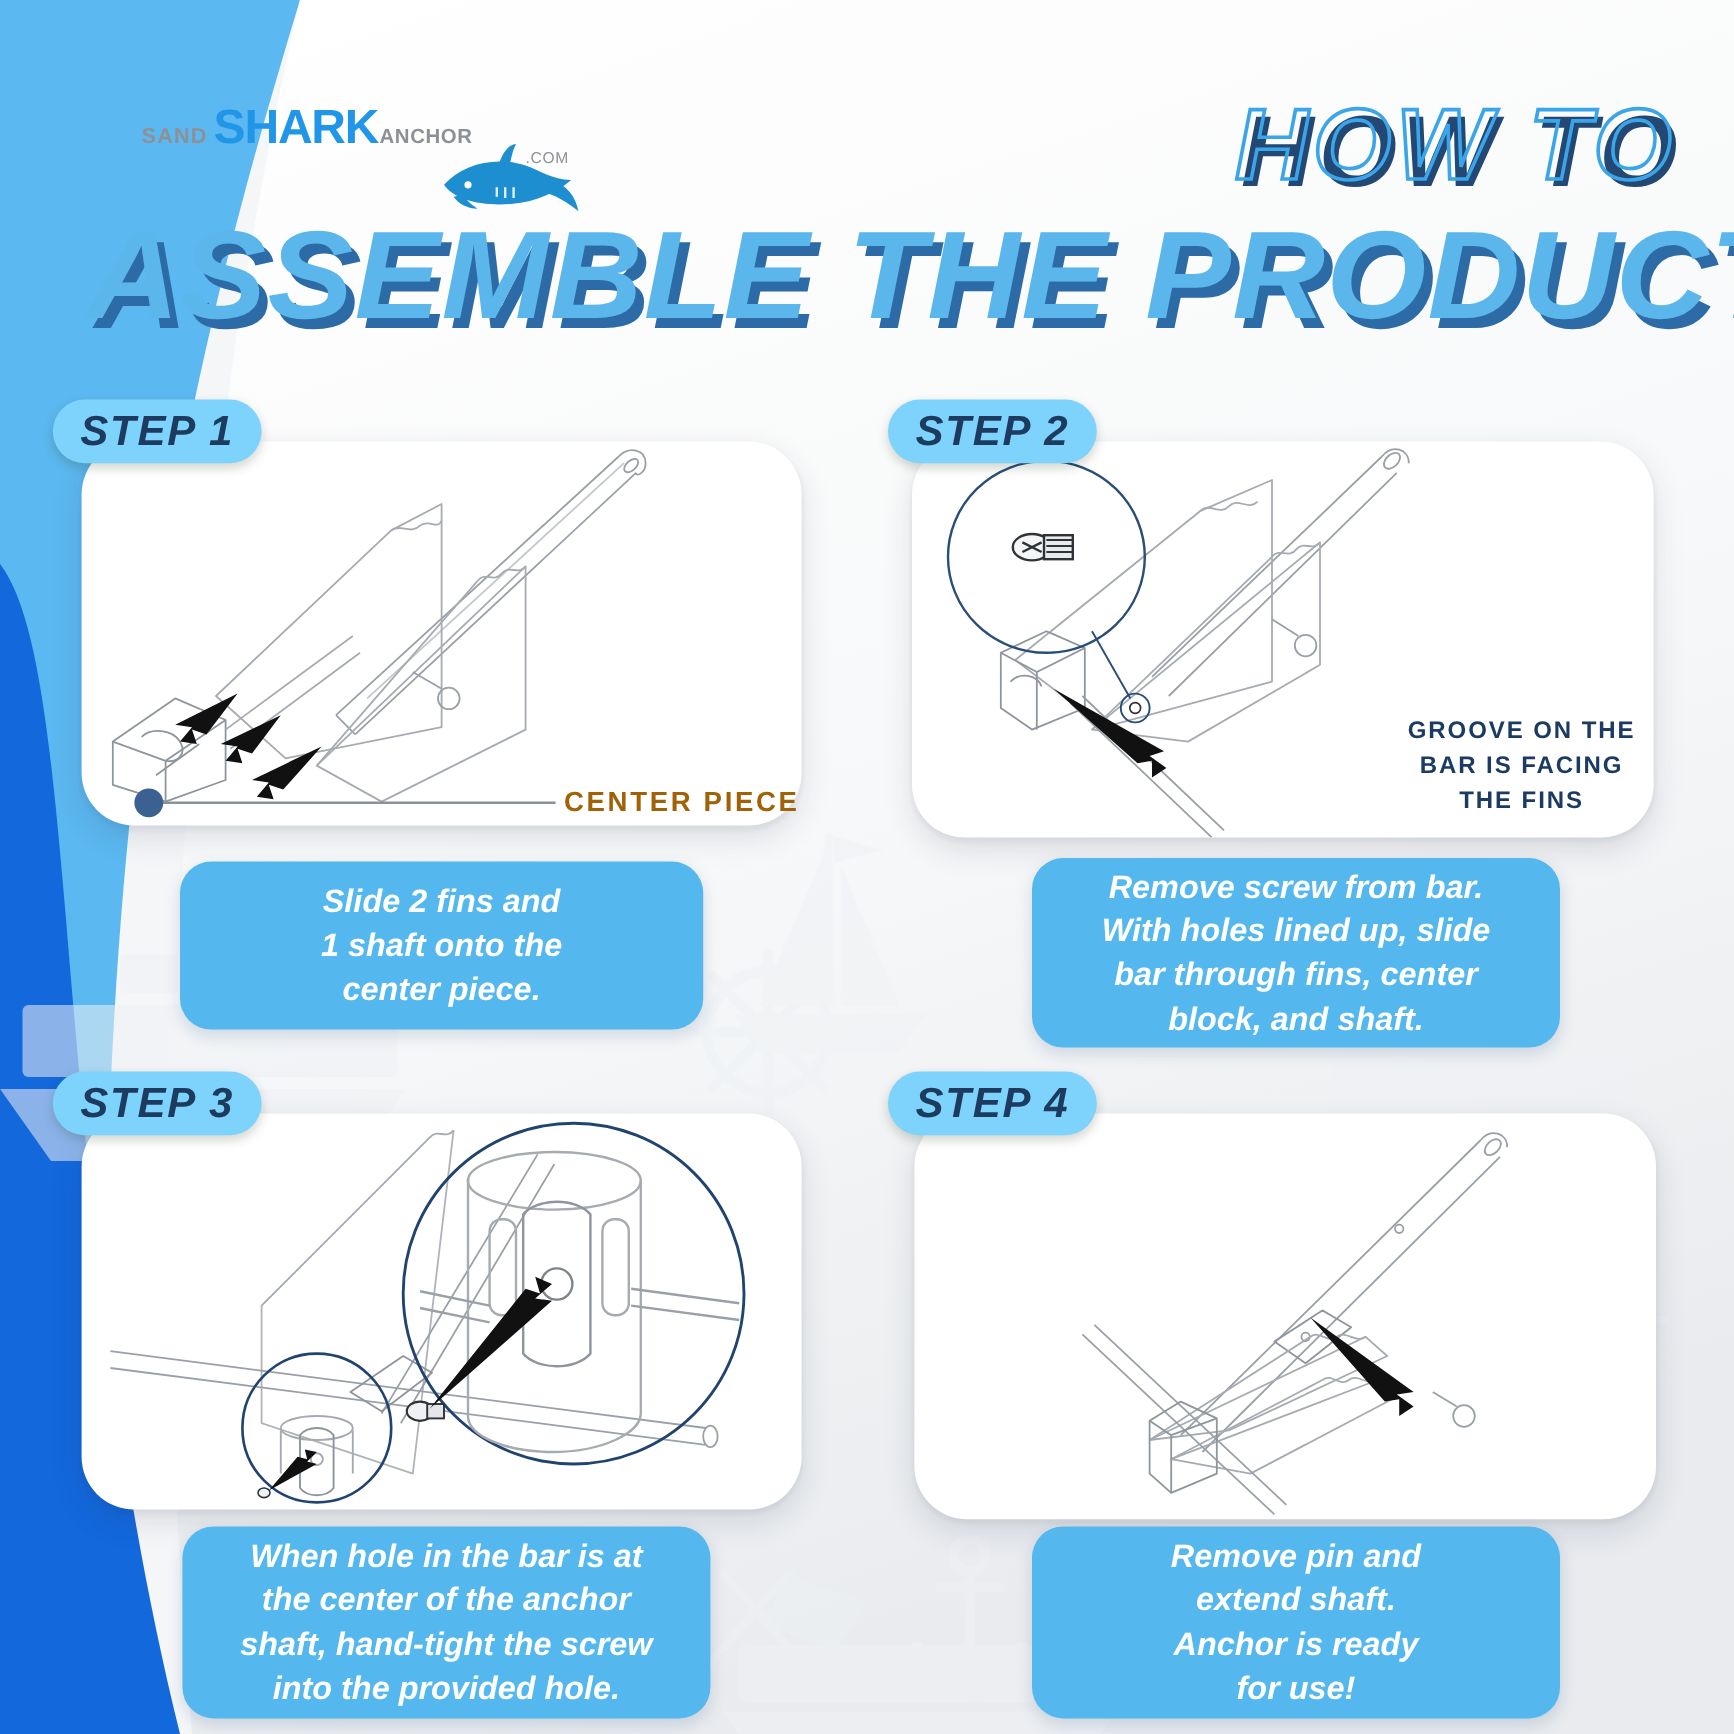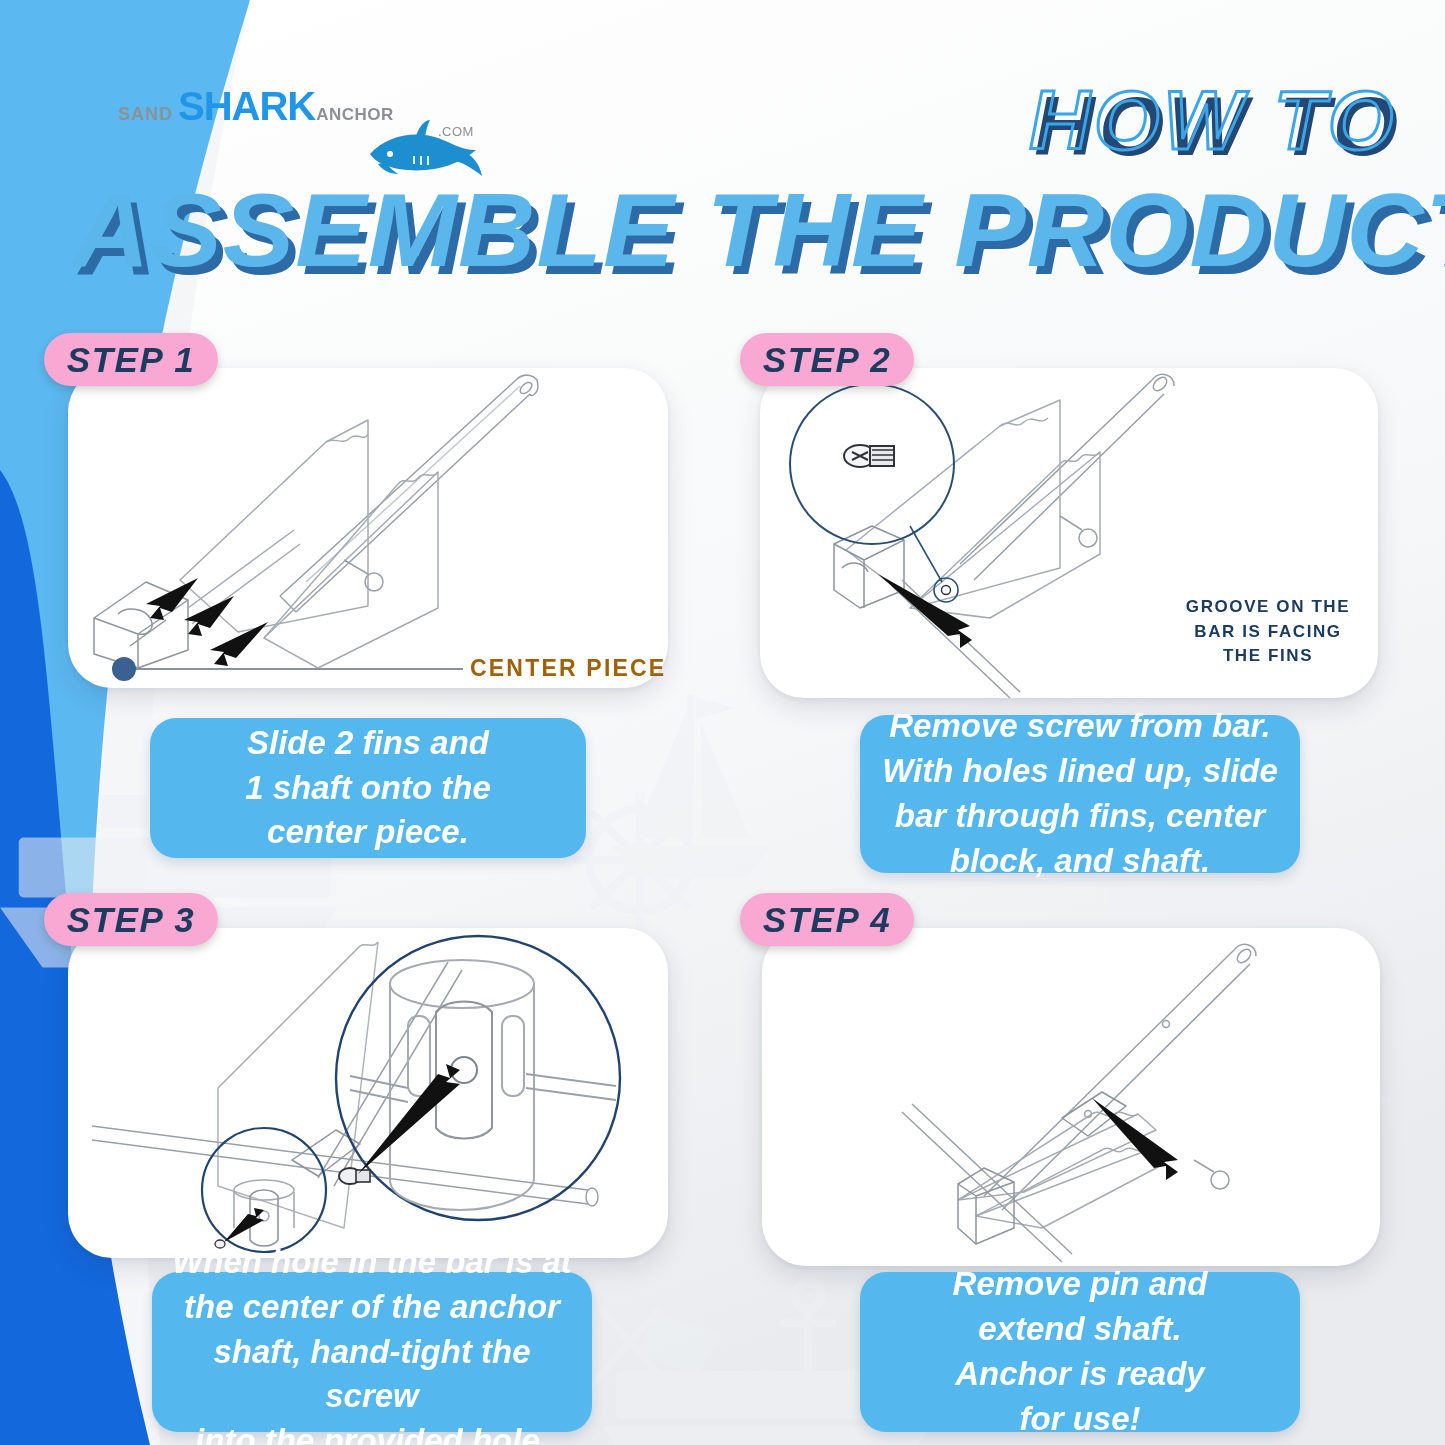--- a/index.html
+++ b/index.html
@@ -49,47 +49,47 @@
   .step{position:absolute;}
   .card{
     position:absolute;
     background:#ffffff;
     border-radius:44px;
     box-shadow:0 10px 26px rgba(30,50,80,.13), 0 2px 6px rgba(30,50,80,.07);
     overflow:hidden;
   }
   .badge{
     position:absolute;
-    background:#f9a8d4;
+    background:#7dd3fc;
     border-radius:40px;
     box-shadow:0 4px 9px rgba(40,60,30,.22);
     display:flex;align-items:center;justify-content:center;
     color:#1C3B5E;
     font-size:35px;font-weight:bold;font-style:italic;
     letter-spacing:1.5px;
     z-index:6;
   }
   .caption{
     position:absolute;
     background:#54B8EE;
     border-radius:26px;
     color:#ffffff;
-    font-size:33px;font-style:italic;font-weight:bold;
+    font-size:27px;font-style:italic;font-weight:bold;
     line-height:1.36;
     text-align:center;
     display:flex;align-items:center;justify-content:center;
     padding:16px 20px;
     box-sizing:border-box;
     box-shadow:0 5px 12px rgba(30,80,130,.17);
     z-index:2;
   }
   .callout{
     position:absolute;
     color:#1C3B63;
-    font-size:17px;font-weight:bold;
+    font-size:20px;font-weight:bold;
     letter-spacing:1.6px;
     text-align:center;
     line-height:1.45;
     z-index:5;
   }
   .leader-label{
     position:absolute;
     color:#a16207;
     font-size:23px;font-weight:bold;
     letter-spacing:2.2px;

